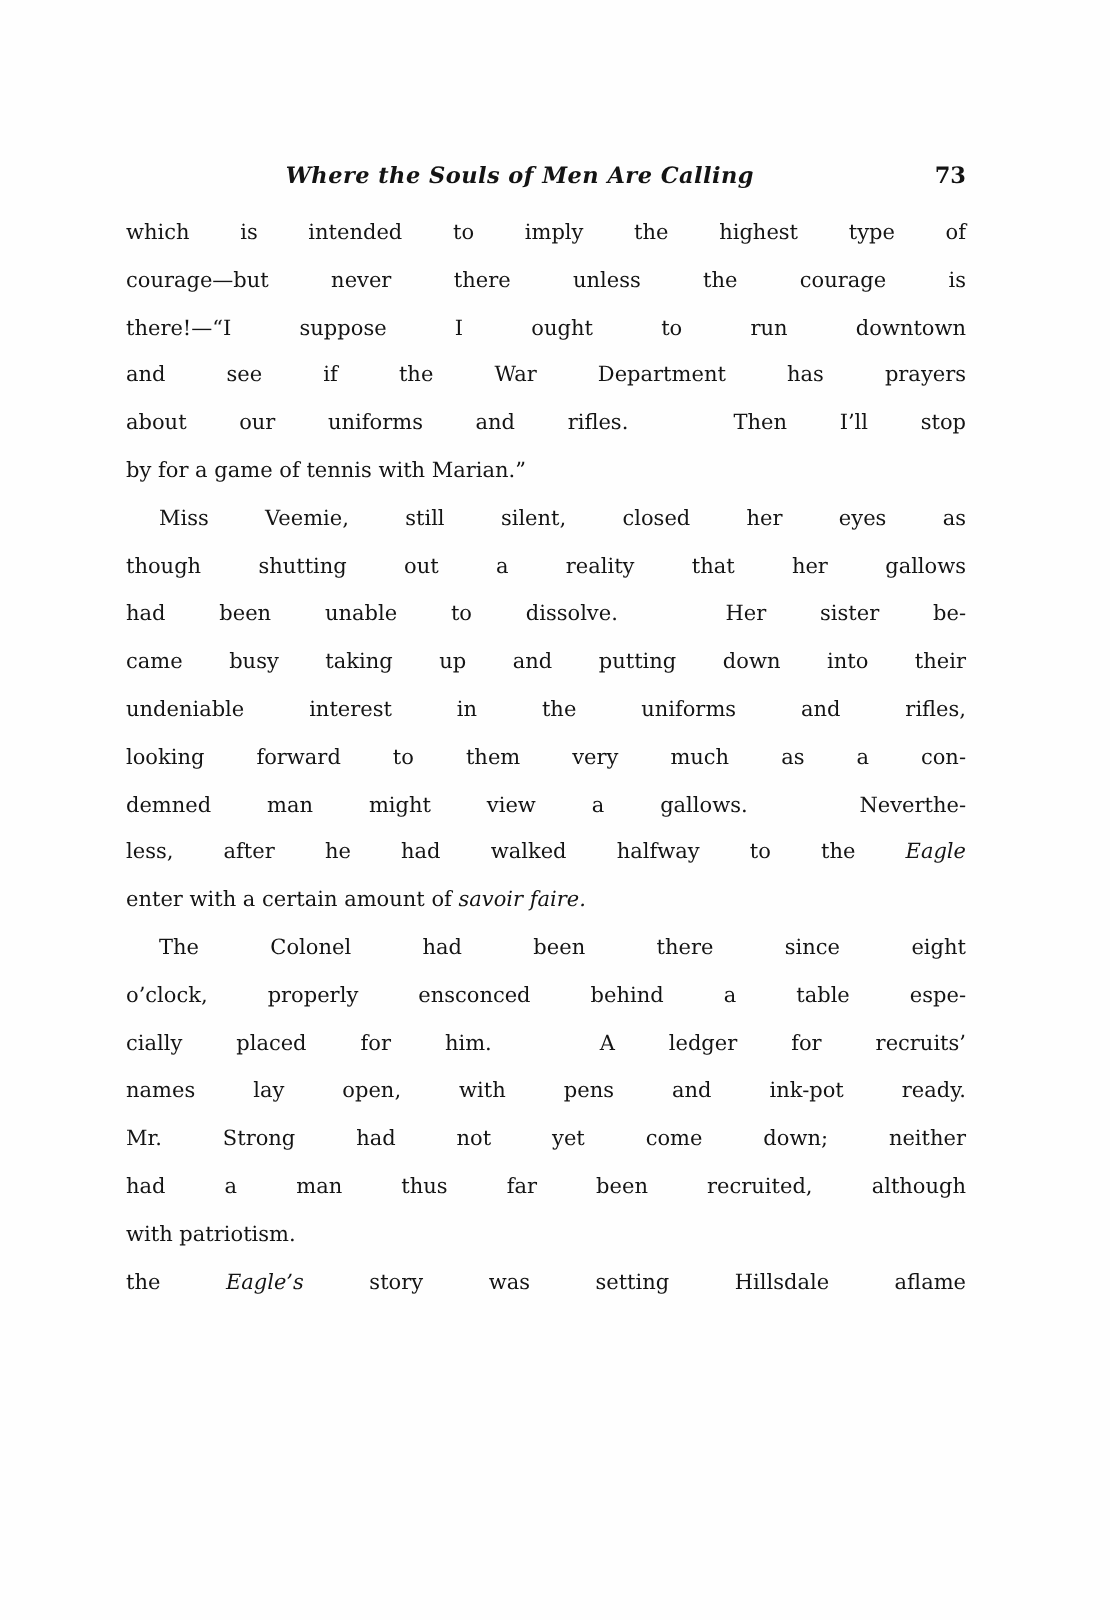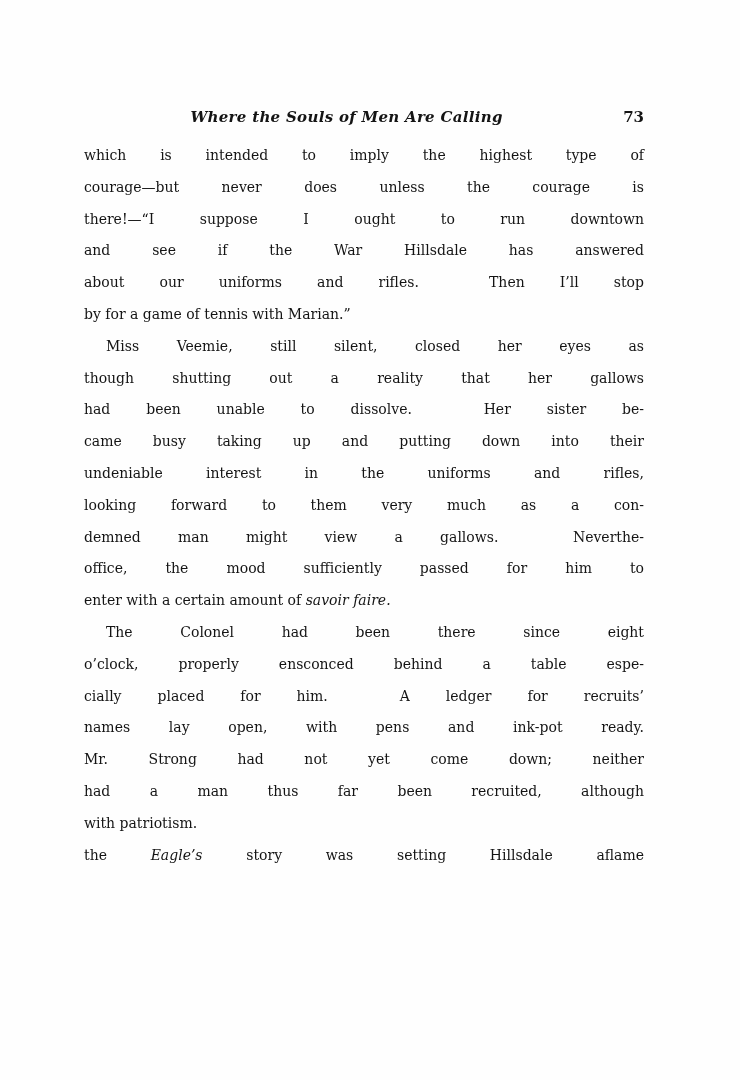--- a/index.html
+++ b/index.html
@@ -66,35 +66,35 @@
 <body style="background: rgb(254, 254, 254); color: rgb(20, 20, 20);">
 
 <div class="page">
   <div class="running-head">
     <span class="head-title">Where the Souls of Men Are Calling</span>
     <span class="folio">73</span>
   </div>
   <div class="page-body">
       <div class="paragraph">
         <div class="line"><span>which is intended to imply the highest type of</span></div>
-        <div class="line"><span>courage—but never does unless the courage is</span></div>
+        <div class="line"><span>courage—but never there unless the courage is</span></div>
         <div class="line"><span>there!—“I suppose I ought to run downtown</span></div>
-        <div class="line"><span>and see if the War Hillsdale has answered</span></div>
+        <div class="line"><span>and see if the War Department has prayers</span></div>
         <div class="line"><span>about our uniforms and rifles.  Then I’ll stop</span></div>
         <div class="line para-last"><span>by for a game of tennis with Marian.”</span></div>
       </div>
       <div class="paragraph indent">
         <div class="line"><span>Miss Veemie, still silent, closed her eyes as</span></div>
         <div class="line"><span>though shutting out a reality that her gallows</span></div>
         <div class="line"><span>had been unable to dissolve.  Her sister be-</span></div>
         <div class="line"><span>came busy taking up and putting down into their</span></div>
         <div class="line"><span>undeniable interest in the uniforms and rifles,</span></div>
         <div class="line"><span>looking forward to them very much as a con-</span></div>
         <div class="line"><span>demned man might view a gallows.  Neverthe-</span></div>
-        <div class="line"><span>office, the mood sufficiently passed for him to</span></div>
+        <div class="line"><span>less, after he had walked halfway to the </span><span class="italic">Eagle</span></div>
         <div class="line para-last"><span>enter with a certain amount of </span><span class="italic">savoir faire.</span></div>
       </div>
       <div class="paragraph indent">
         <div class="line"><span>The Colonel had been there since eight</span></div>
         <div class="line"><span>o’clock, properly ensconced behind a table espe-</span></div>
         <div class="line"><span>cially placed for him.  A ledger for recruits’</span></div>
         <div class="line"><span>names lay open, with pens and ink-pot ready.</span></div>
         <div class="line"><span>Mr. Strong had not yet come down; neither</span></div>
         <div class="line"><span>had a man thus far been recruited, although</span></div>
         <div class="line para-last"><span>with patriotism.</span></div>

